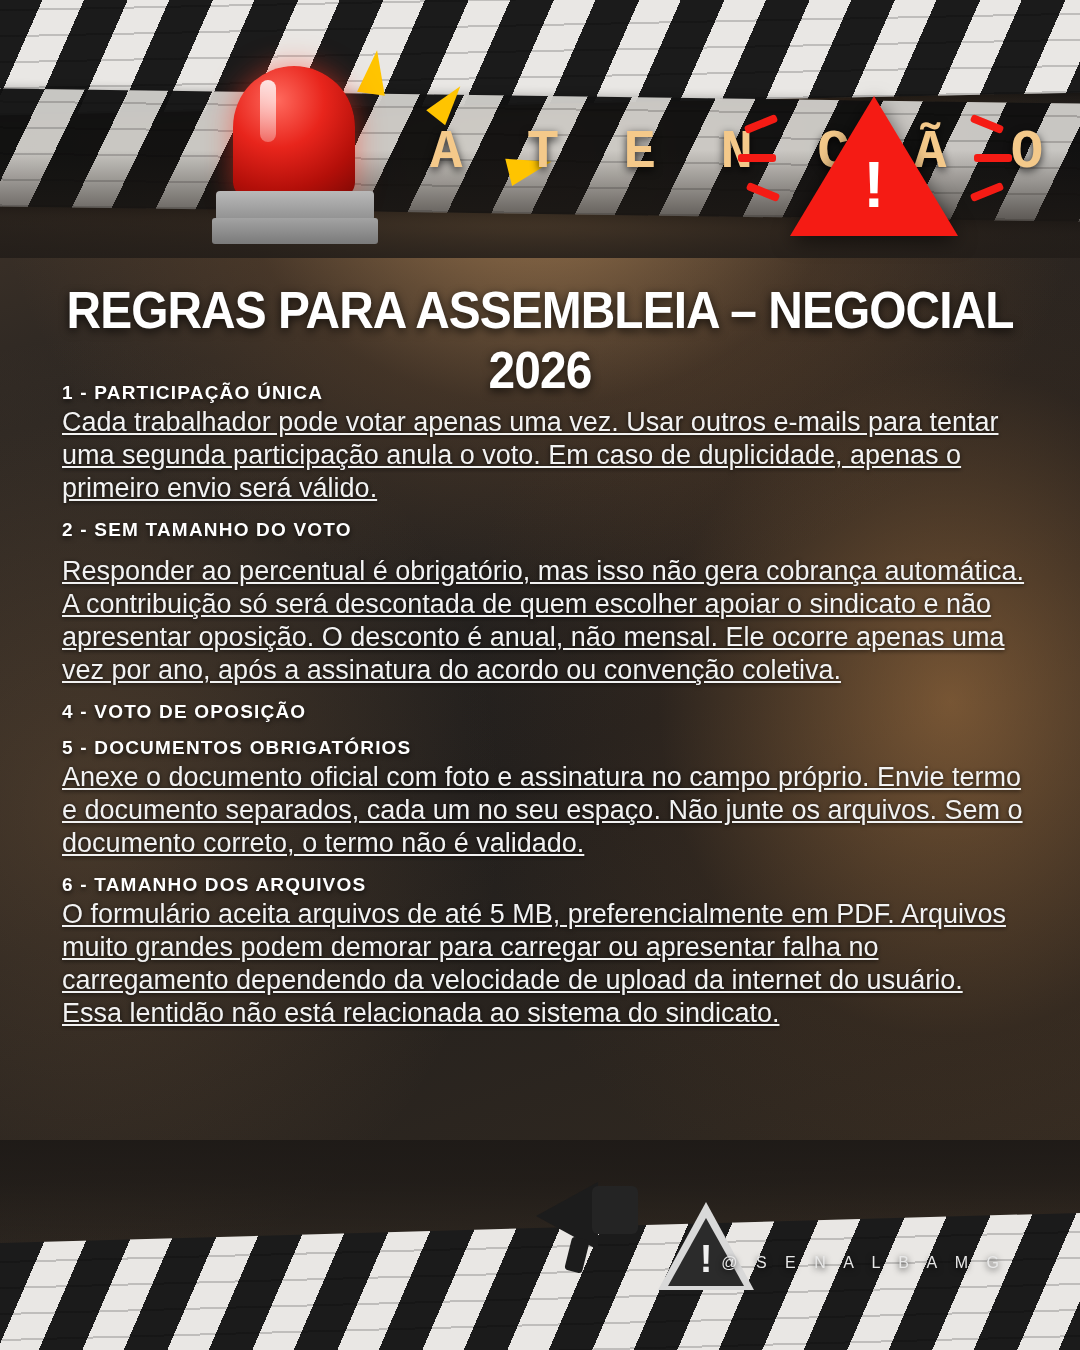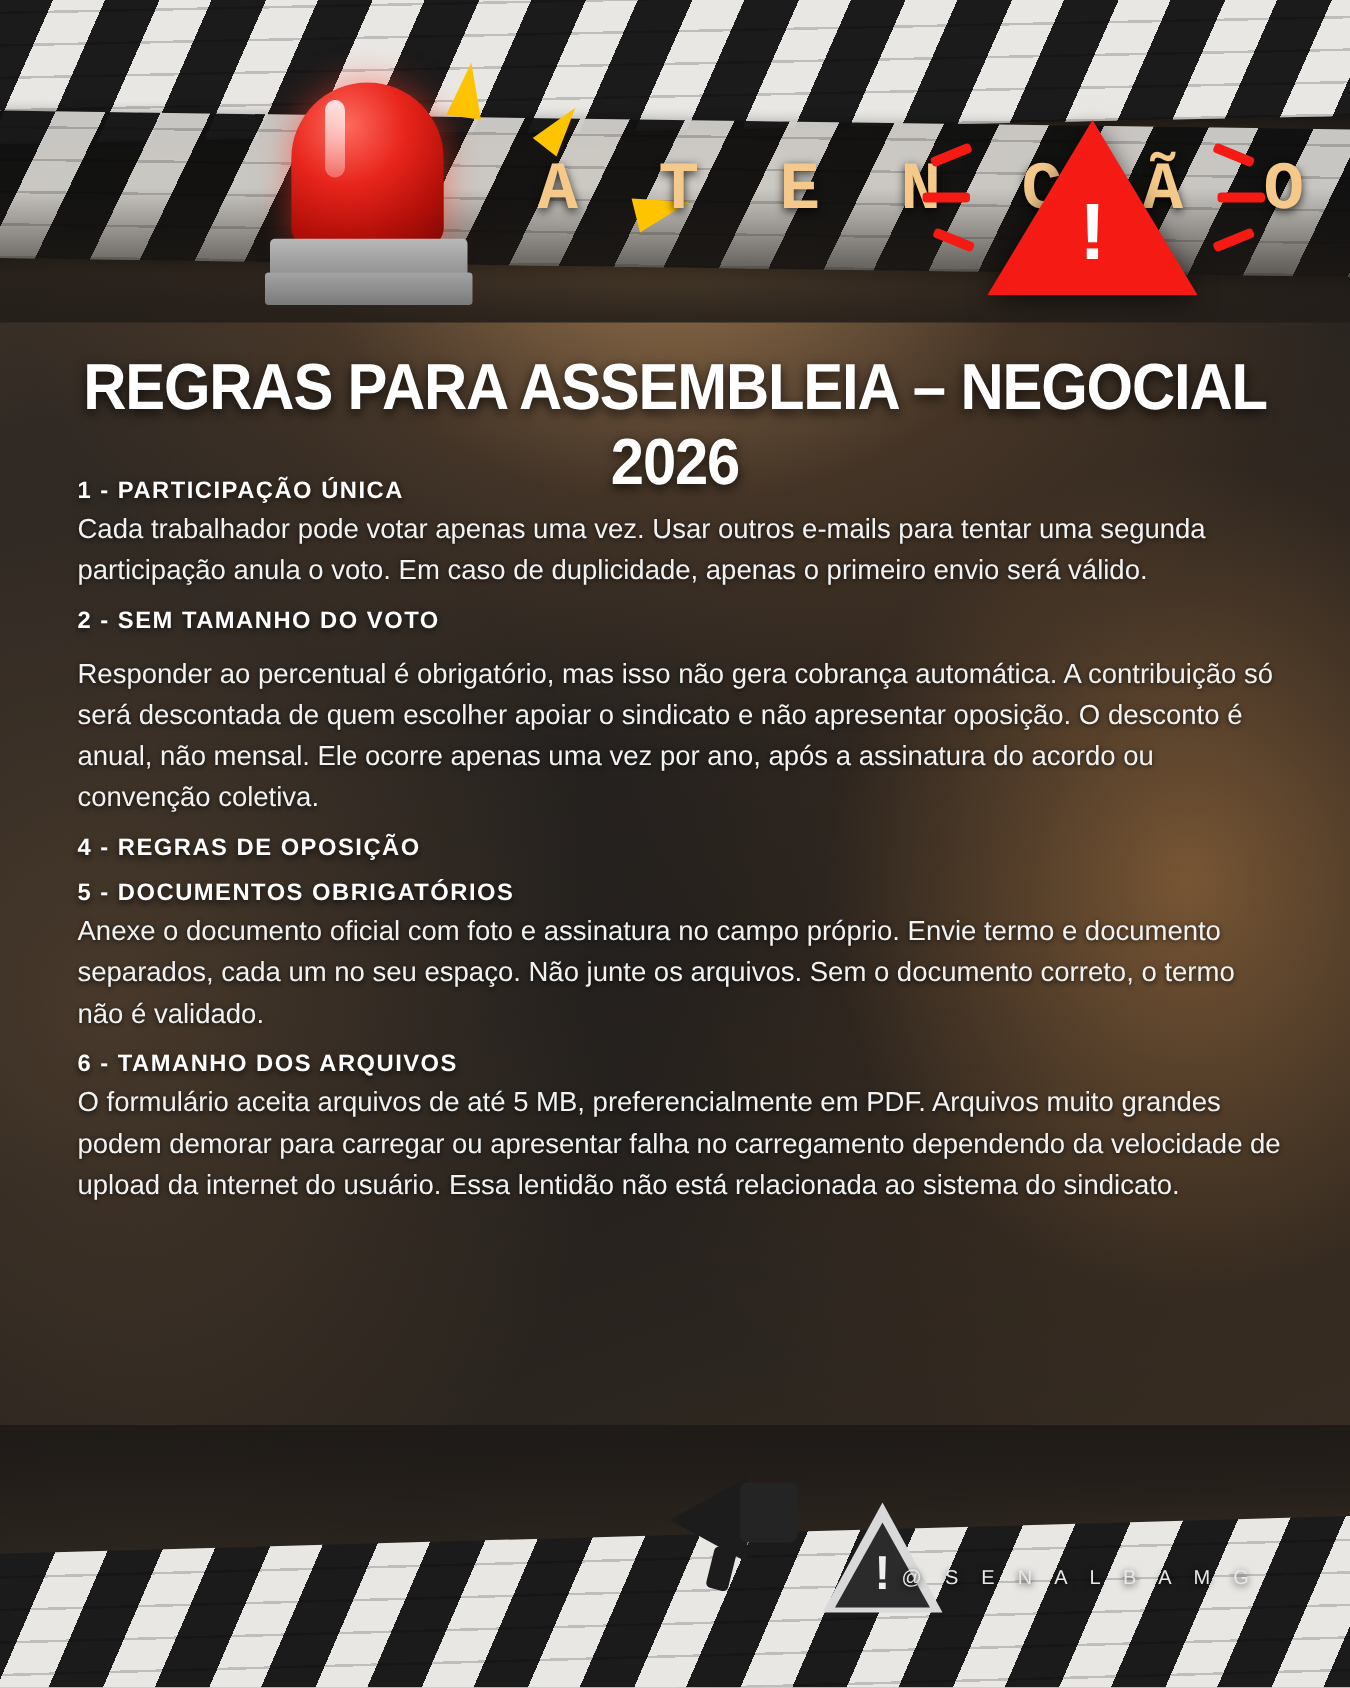--- a/index.html
+++ b/index.html
@@ -151,23 +151,24 @@
     color: #ffffff;
     font-size: 19px;
     font-weight: 700;
     letter-spacing: 1.2px;
     margin-bottom: 2px;
     text-shadow: 0 2px 5px rgba(0,0,0,0.7);
   }
   .rule-head .num { font-weight: 700; }
   .rule-body {
     color: #f2f2f2;
-    font-size: 22px;
+    font-size: 27px;
     line-height: 33px;
     text-shadow: 0 1px 4px rgba(0,0,0,0.75);
+    text-decoration: underline;
   }
 
   
   .bottom-band {
     position: absolute; left: 0; bottom: 0; width: 1080px; height: 210px; overflow: hidden;
   }
   .bottom-strip {
     position: absolute; left: -40px; width: 1160px; height: 150px;
     background: repeating-linear-gradient(115deg,
         #e9e7e4 0px, #e9e7e4 38px,
@@ -282,21 +283,21 @@
     </div>
 
     <div class="rule">
       <div class="rule-body">Responder ao percentual é obrigatório, mas isso não gera cobrança automática. A contribuição só será descontada de quem escolher apoiar o sindicato e não apresentar oposição. O desconto é anual, não mensal. Ele ocorre apenas uma vez por ano, após a assinatura do acordo ou convenção coletiva.</div>
     </div>
 
     <div class="rule">
       <div class="rule-head">
         <span class="num">4</span>
         <span> - </span>
-        <span>REGRAS DE OPOSIÇÃO</span>
+        <span>VOTO DE OPOSIÇÃO</span>
       </div>
     </div>
 
     <div class="rule">
       <div class="rule-head">
         <span class="num">5</span>
         <span> - </span>
         <span>DOCUMENTOS OBRIGATÓRIOS</span>
       </div>
       <div class="rule-body">Anexe o documento oficial com foto e assinatura no campo próprio. Envie termo e documento separados, cada um no seu espaço. Não junte os arquivos. Sem o documento correto, o termo não é validado.</div>

